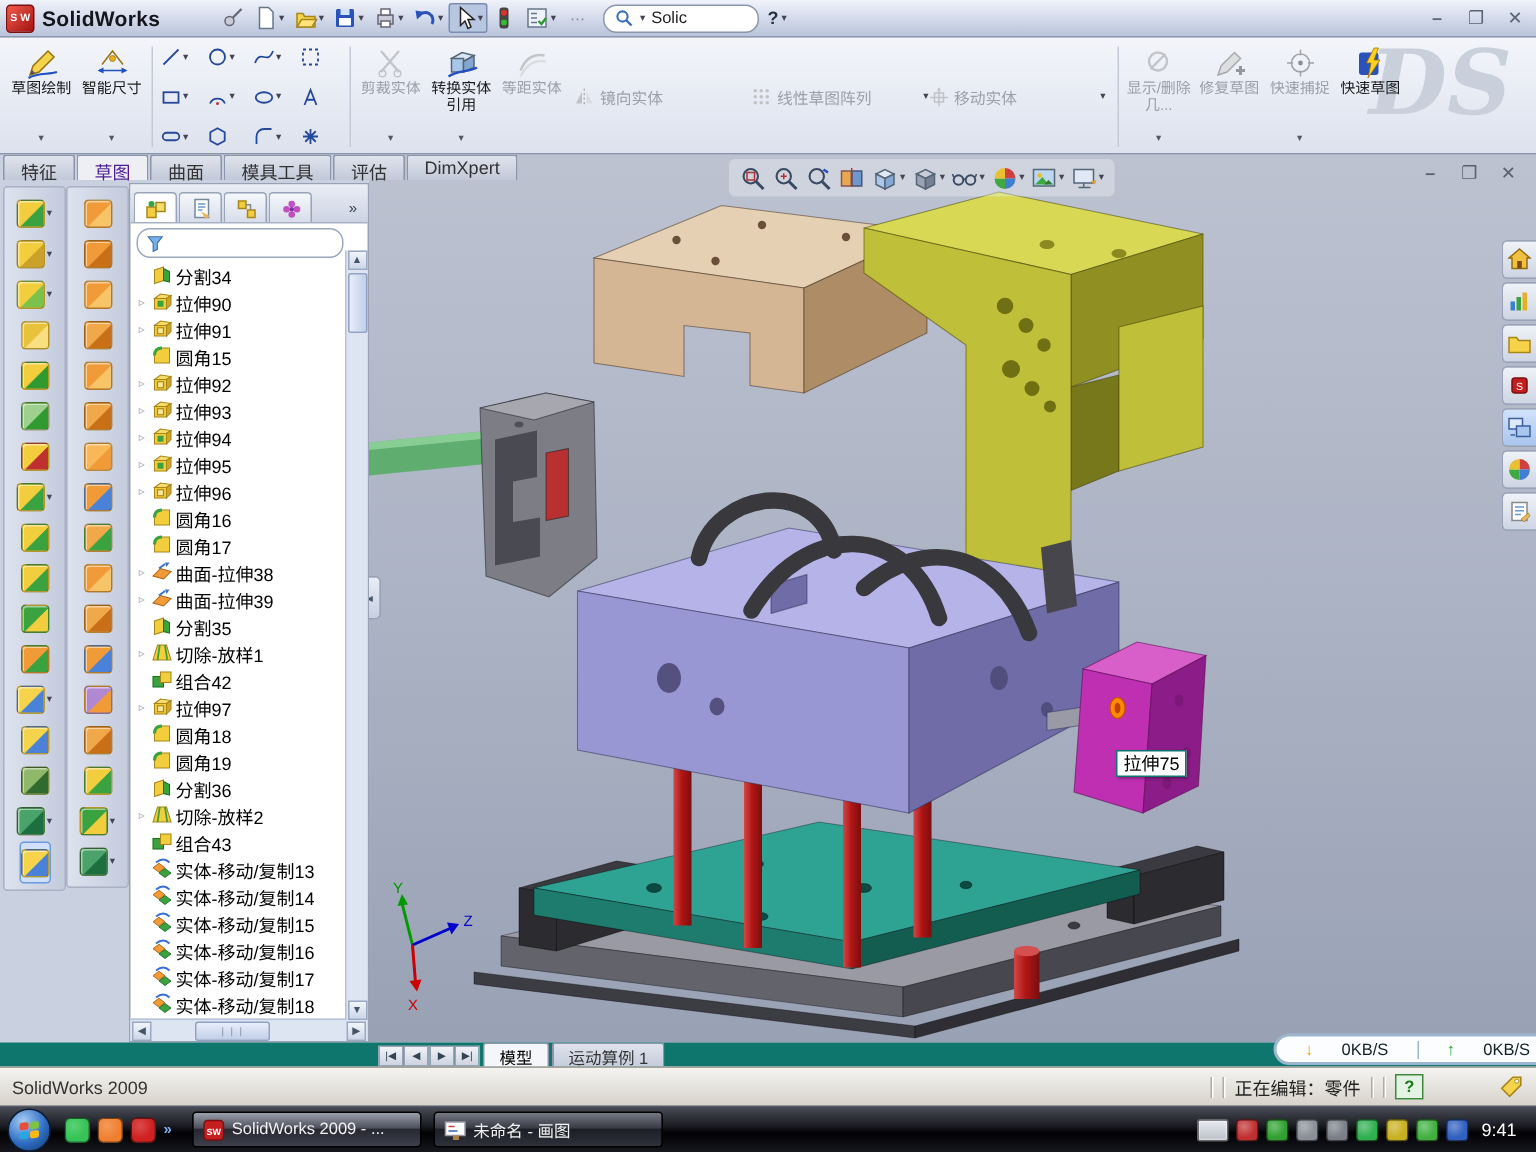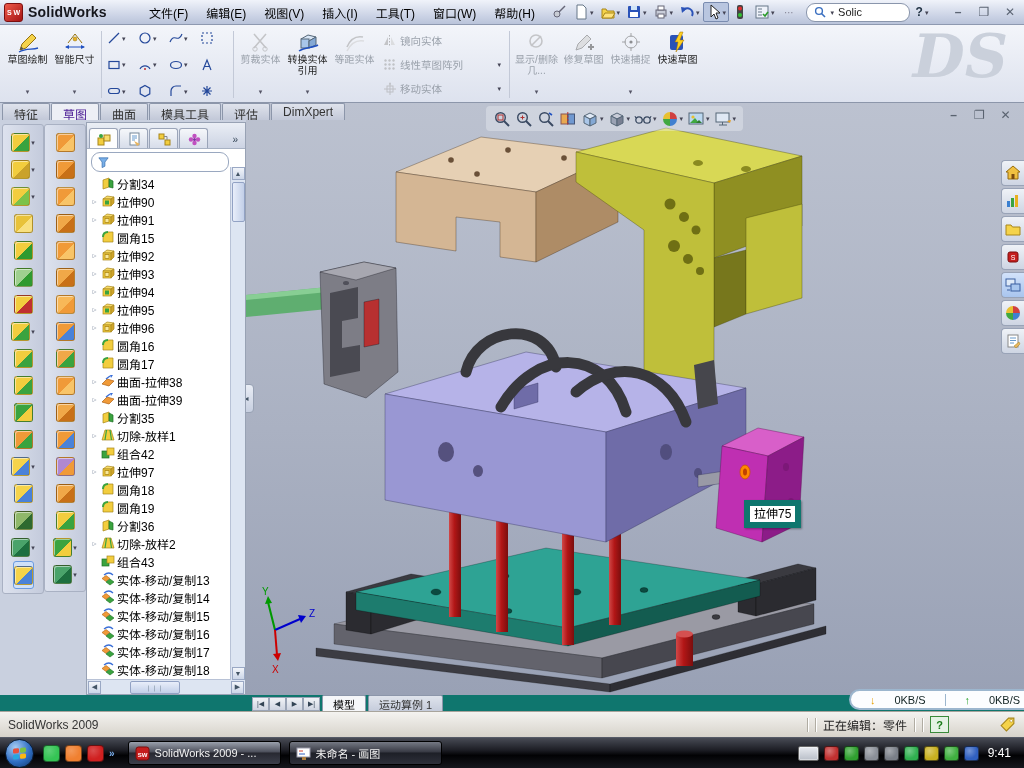--- a/index.html
+++ b/index.html
@@ -27,40 +27,40 @@
   .ricon{height:24px;display:flex;align-items:center;justify-content:center}
   .rlabel{font-size:10px;line-height:11px;text-align:center;color:#1c1c1c;height:34px;overflow:hidden}
   .rbtn .rdd{font-size:7px;color:#556;height:8px}
   .dis .rlabel,.strow.dis .stlbl{color:#9aa1ab}
   .dis svg,.strow.dis svg{filter:grayscale(1);opacity:.55}
   .rsep{width:1px;background:#c3c9d7;margin:4px 3px;z-index:1}
   #sketchgrid{display:flex;flex-direction:column;justify-content:space-between;padding:4px 2px;z-index:1}
   .sgrow{display:flex;gap:3px}
   .sgcell{display:flex;align-items:center;width:28px}
   .sk{stroke:#24489a;fill:none;stroke-width:1.2}
-  #rstack{display:flex;flex-direction:column;justify-content:center;gap:9px;padding:0 5px;z-index:1}
+  #rstack{display:flex;flex-direction:row;justify-content:center;gap:0;padding:0 5px;z-index:1}
   .strow{display:flex;align-items:center;gap:4px;font-size:10.5px;color:#222;width:118px}
   .strow .dd{margin-left:auto}
   #watermark{position:absolute;right:16px;top:-4px;font-family:"DejaVu Serif",serif;font-style:italic;font-weight:bold;font-size:60px;color:#cad0db;z-index:0;pointer-events:none}
   
   #cmdtabs{position:absolute;left:2px;top:103px;height:19px;display:flex;z-index:4}
   .ctab{font-size:12px;padding:1px 11px 0;background:linear-gradient(#dfe3ec,#c2c8d8);border:1px solid #8c96aa;border-bottom:none;margin-right:1px;color:#333;border-radius:2px 2px 0 0;height:17px;box-sizing:border-box}
   .ctab.active{background:#edeff5;color:#4c1d95}
   
   #viewport{position:absolute;left:246px;top:103px;width:778px;height:592px;z-index:1;overflow:visible}
   #model{position:absolute;left:0;top:0}
   #hud{position:absolute;left:240px;top:3px;height:23px;display:flex;align-items:center;gap:4px;padding:1px 7px;background:rgba(243,246,250,.35);border-radius:4px;z-index:3}
   .hud-btn{display:flex;align-items:center}
   #docwin{position:absolute;right:8px;top:4px;display:flex;gap:5px;z-index:3}
   .dw-btn{width:21px;height:16px;display:flex;align-items:center;justify-content:center;color:#59626f;font-size:12px;font-weight:bold}
   #taskpane{position:absolute;right:0;top:57px;width:23px;display:flex;flex-direction:column;gap:2px;z-index:3}
   .tp-tab{height:24px;background:linear-gradient(#eff2f7,#ced5e3);border:1px solid #99a3b7;border-right:none;border-radius:4px 0 0 4px;display:flex;align-items:center;justify-content:center}
   .tp-tab.active{background:linear-gradient(#d2e2fa,#a9c5ee)}
   #flyout{position:absolute;left:-7px;top:281px;width:13px;height:27px;background:linear-gradient(#e9edf5,#c7cfe0);border:1px solid #98a2b4;border-radius:0 4px 4px 0;display:flex;align-items:center;justify-content:center;font-size:8px;color:#456;z-index:3}
-  #tooltip{position:absolute;left:498px;top:397px;background:#fff;border:6px solid #0f766e;font-size:12px;padding:0 4px;line-height:16px;color:#000;z-index:5;box-shadow:1px 1px 2px rgba(0,0,0,.35);white-space:nowrap}
+  #tooltip{position:absolute;left:498px;top:397px;background:#fff;border:1px solid #0f766e;font-size:12px;padding:0 4px;line-height:16px;color:#000;z-index:5;box-shadow:1px 1px 2px rgba(0,0,0,.35);white-space:nowrap}
   
   .toolcol{position:absolute;top:124px;width:40px;z-index:3;display:flex;flex-direction:column;align-items:center;gap:1px;background:linear-gradient(90deg,#dde2ee,#c4cbdc);border:1px solid #a9b1c3;border-radius:3px;padding:4px 0}
   #toolcol-a{left:2px}
   #toolcol-b{left:44px}
   .tc-btn{display:flex;align-items:center;height:26px}
   .tc-ico{width:17px;height:17px;border-radius:3px;border:1px solid rgba(90,70,20,.4);box-shadow:inset 1px 1px 0 rgba(255,255,255,.5)}
   .tc-btn.pressed{background:#cfe0f8;border:1px solid #6a9ae0;border-radius:3px}
   
   #ftree{position:absolute;left:86px;top:122px;width:160px;height:573px;background:#fff;border:1px solid #98a2b4;z-index:2;display:flex;flex-direction:column;box-sizing:border-box}
   #ft-tabs{height:23px;background:linear-gradient(#eaeef5,#ccd3e3);display:flex;align-items:flex-end;padding:2px 2px 0;gap:1px;border-bottom:1px solid #a8b2c4;flex:none}
@@ -114,29 +114,20 @@
 </head>
 <body>
 
 <div id="app">
 
   <div id="titlebar">
     <div id="logo">
       <div id="logo-cube">S W</div>
       <div id="logo-text">SolidWorks</div>
     </div>
-    <div id="menubar">
-        <div class="menu-item">文件(F)</div>
-        <div class="menu-item">编辑(E)</div>
-        <div class="menu-item">视图(V)</div>
-        <div class="menu-item">插入(I)</div>
-        <div class="menu-item">工具(T)</div>
-        <div class="menu-item">窗口(W)</div>
-        <div class="menu-item">帮助(H)</div>
-      </div>
     <div id="tb-tools">
         <div class="tb-btn">
           <span>
             <svg width="16" height="16" viewBox="0 0 16 16">
               <circle cx="6" cy="10" r="3" fill="#c8ccd4" stroke="#667"></circle>
               <path d="M8,8 L14,2" stroke="#667" stroke-width="1.5"></path>
             </svg>
           </span>
         </div>
         <div class="tb-btn">

